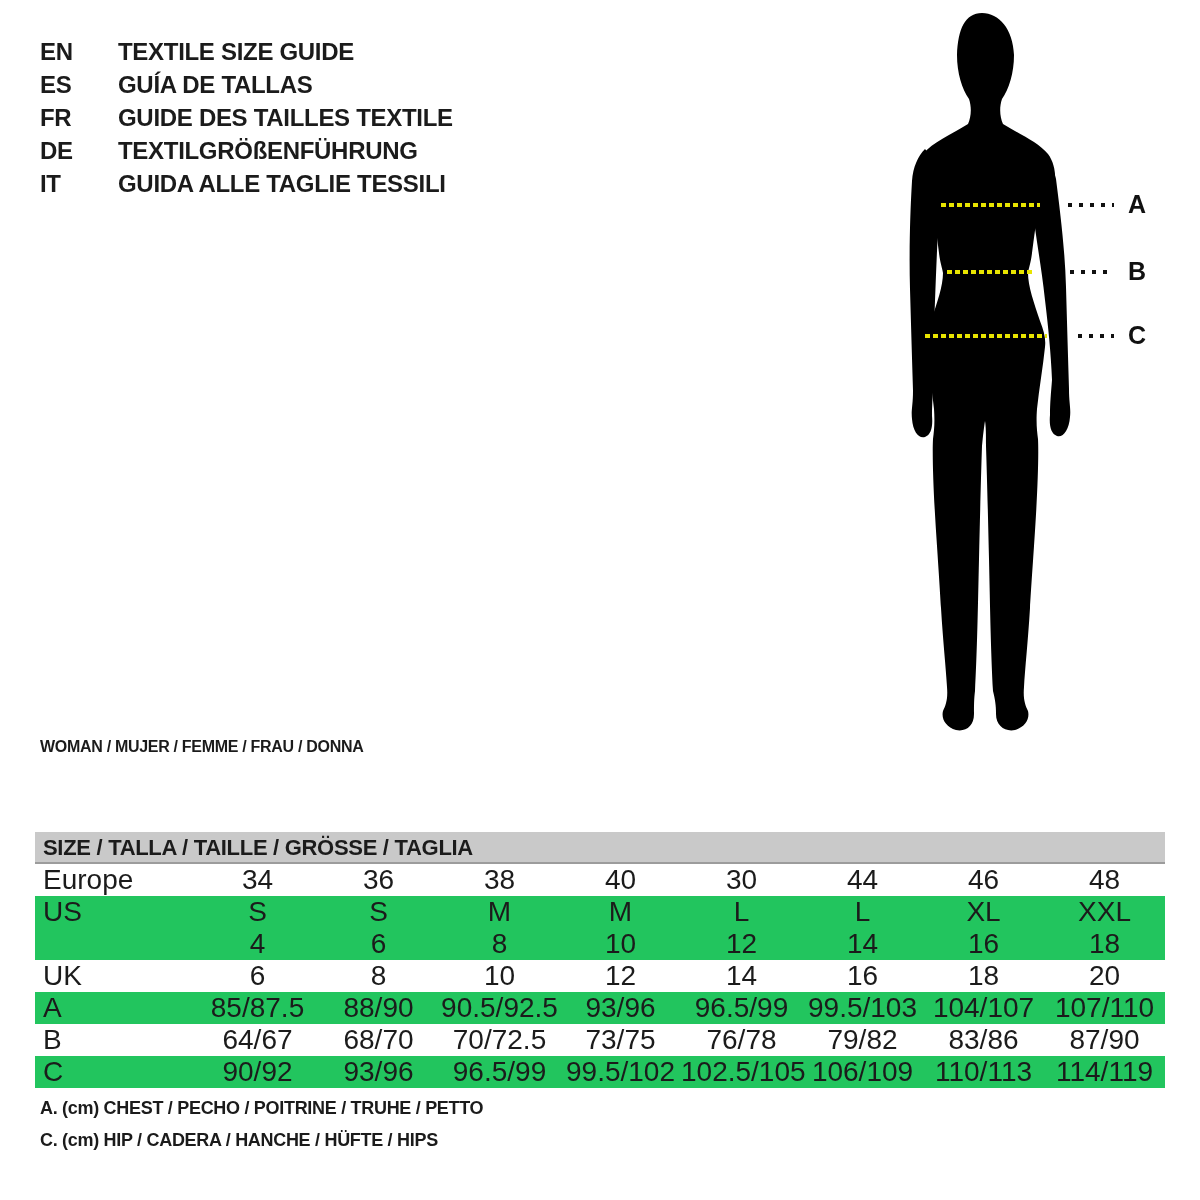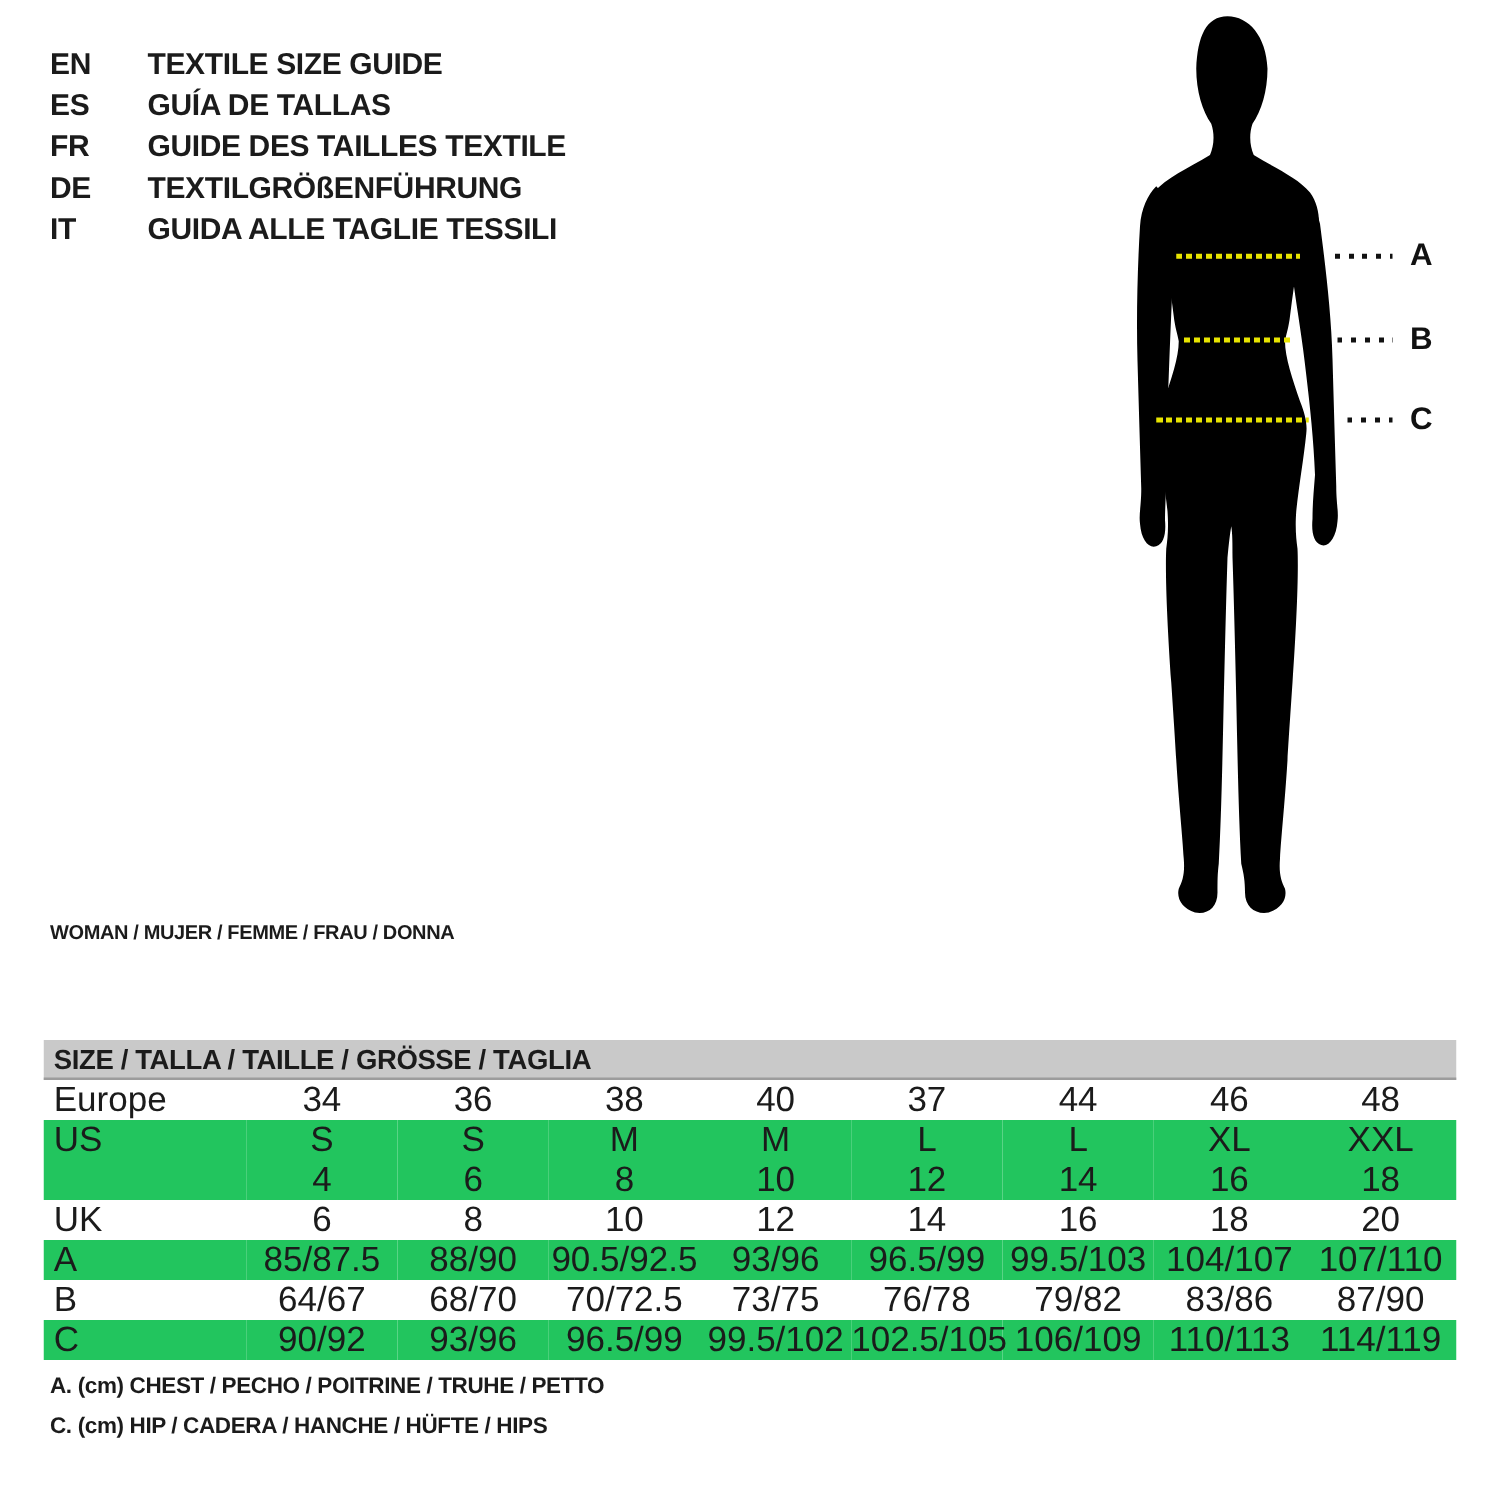--- a/index.html
+++ b/index.html
@@ -242,21 +242,21 @@
   <div class="table-wrap">
     <div class="table-header">SIZE / TALLA / TAILLE / GRÖSSE / TAGLIA</div>
     <table class="size-table">
       <tbody>
         <tr>
           <td class="row-label">Europe</td>
           <td>34</td>
           <td>36</td>
           <td>38</td>
           <td>40</td>
-          <td>37</td>
+          <td>30</td>
           <td>44</td>
           <td>46</td>
           <td>48</td>
         </tr>
         <tr class="shaded">
           <td class="row-label">US</td>
           <td>S</td>
           <td>S</td>
           <td>M</td>
           <td>M</td>

